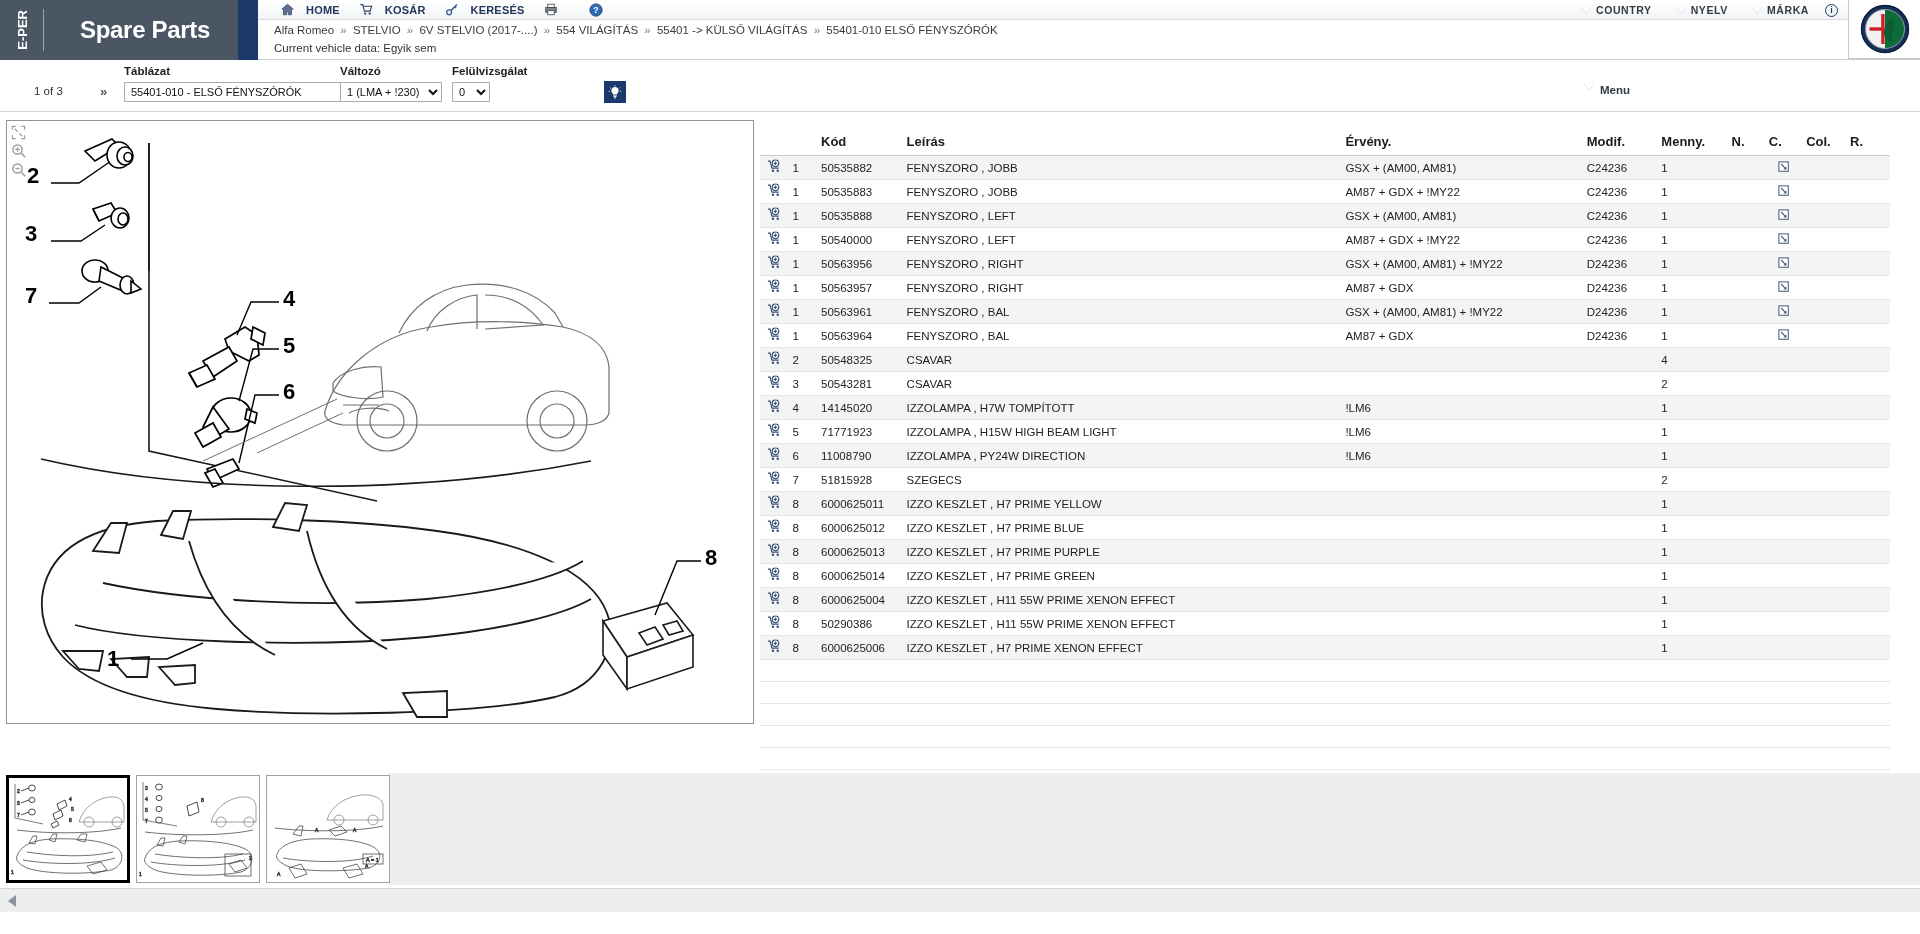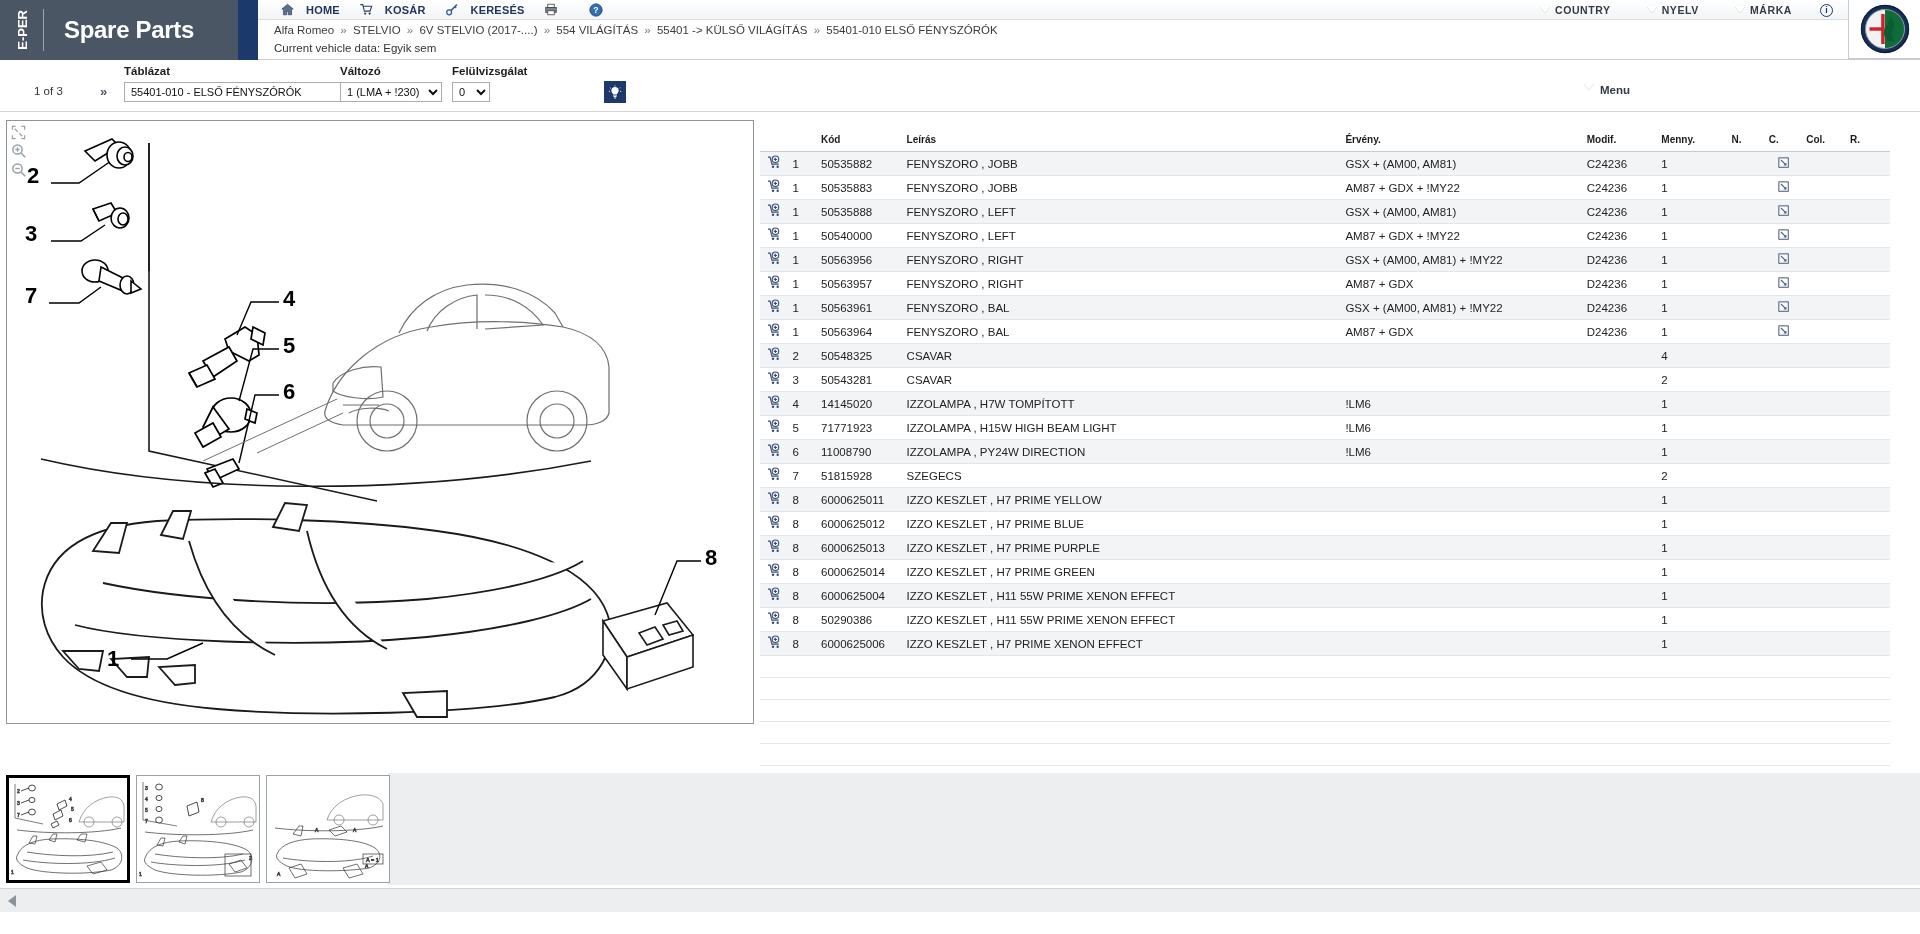--- a/index.html
+++ b/index.html
@@ -43,21 +43,21 @@
   .brand-sep {
     width: 1px;
     height: 42px;
     background: #9aa4ae;
     margin-left: 14px;
   }
   .brandtitle {
     color: #ffffff;
     font-size: 24px;
     font-weight: bold;
-    margin-left: 20px;
+    margin-left: 36px;
     letter-spacing: -0.3px;
   }
   .navyblock {
     width: 20px;
     height: 60px;
     background: #1b3a6b;
     flex: 0 0 20px;
   }
   .headmain {
     flex: 1 1 auto;
@@ -98,22 +98,22 @@
     padding: 3px 0 0 16px;
     font-size: 11.5px;
     color: #333;
   }
   .headright {
     position: absolute;
     top: 0; right: 0;
     height: 20px;
     display: flex;
     align-items: center;
-    gap: 12px;
-    padding-right: 1px;
+    gap: 0;
+    padding-right: 8px;
   }
   .hritem {
     display: inline-flex;
     align-items: center;
     gap: 5px;
     font-size: 10.5px;
     font-weight: bold;
     color: #333a44;
     letter-spacing: 0.6px;
     padding: 0 12px;
@@ -294,21 +294,21 @@
     position: relative;
     padding-top: 18px;
   }
   table.parts {
     width: 1130px;
     border-collapse: collapse;
     margin-left: 0;
     font-size: 11.5px;
   }
   table.parts th {
-    font-size: 10px;
+    font-size: 13px;
     font-weight: bold;
     color: #1b1b1b;
     text-align: left;
     padding: 4px 4px 6px 4px;
     border-bottom: 1px solid #c6cbd1;
     white-space: nowrap;
   }
   table.parts td {
     padding: 3px 4px;
     border-bottom: 1px solid #e3e6e9;

